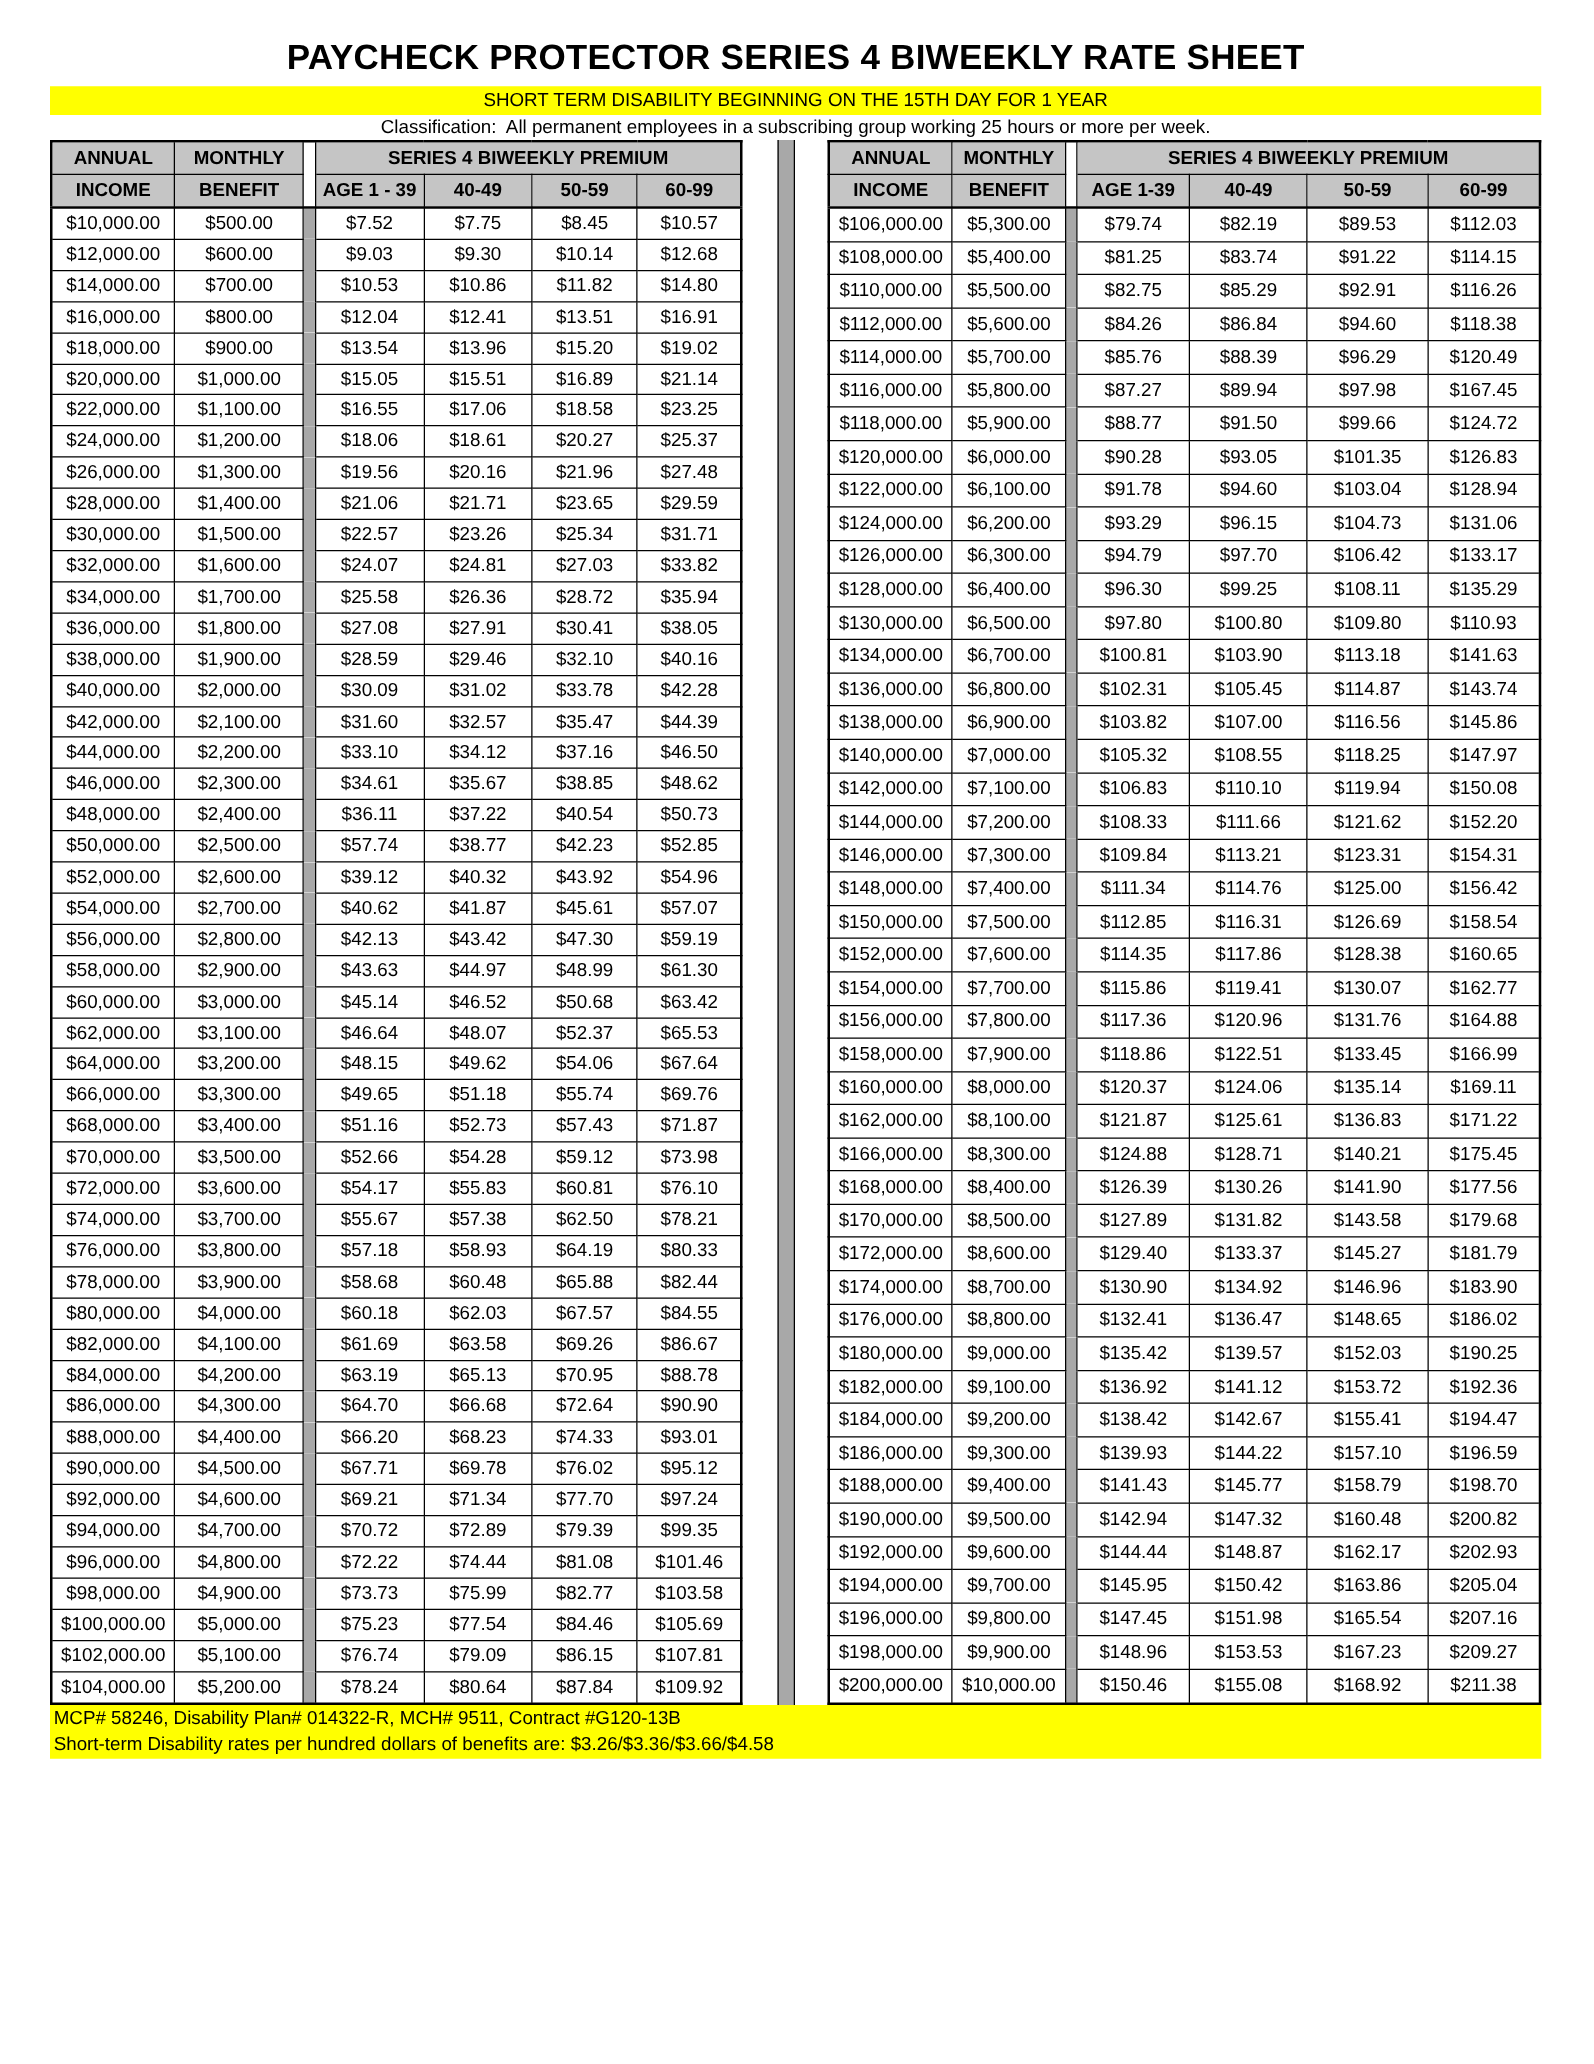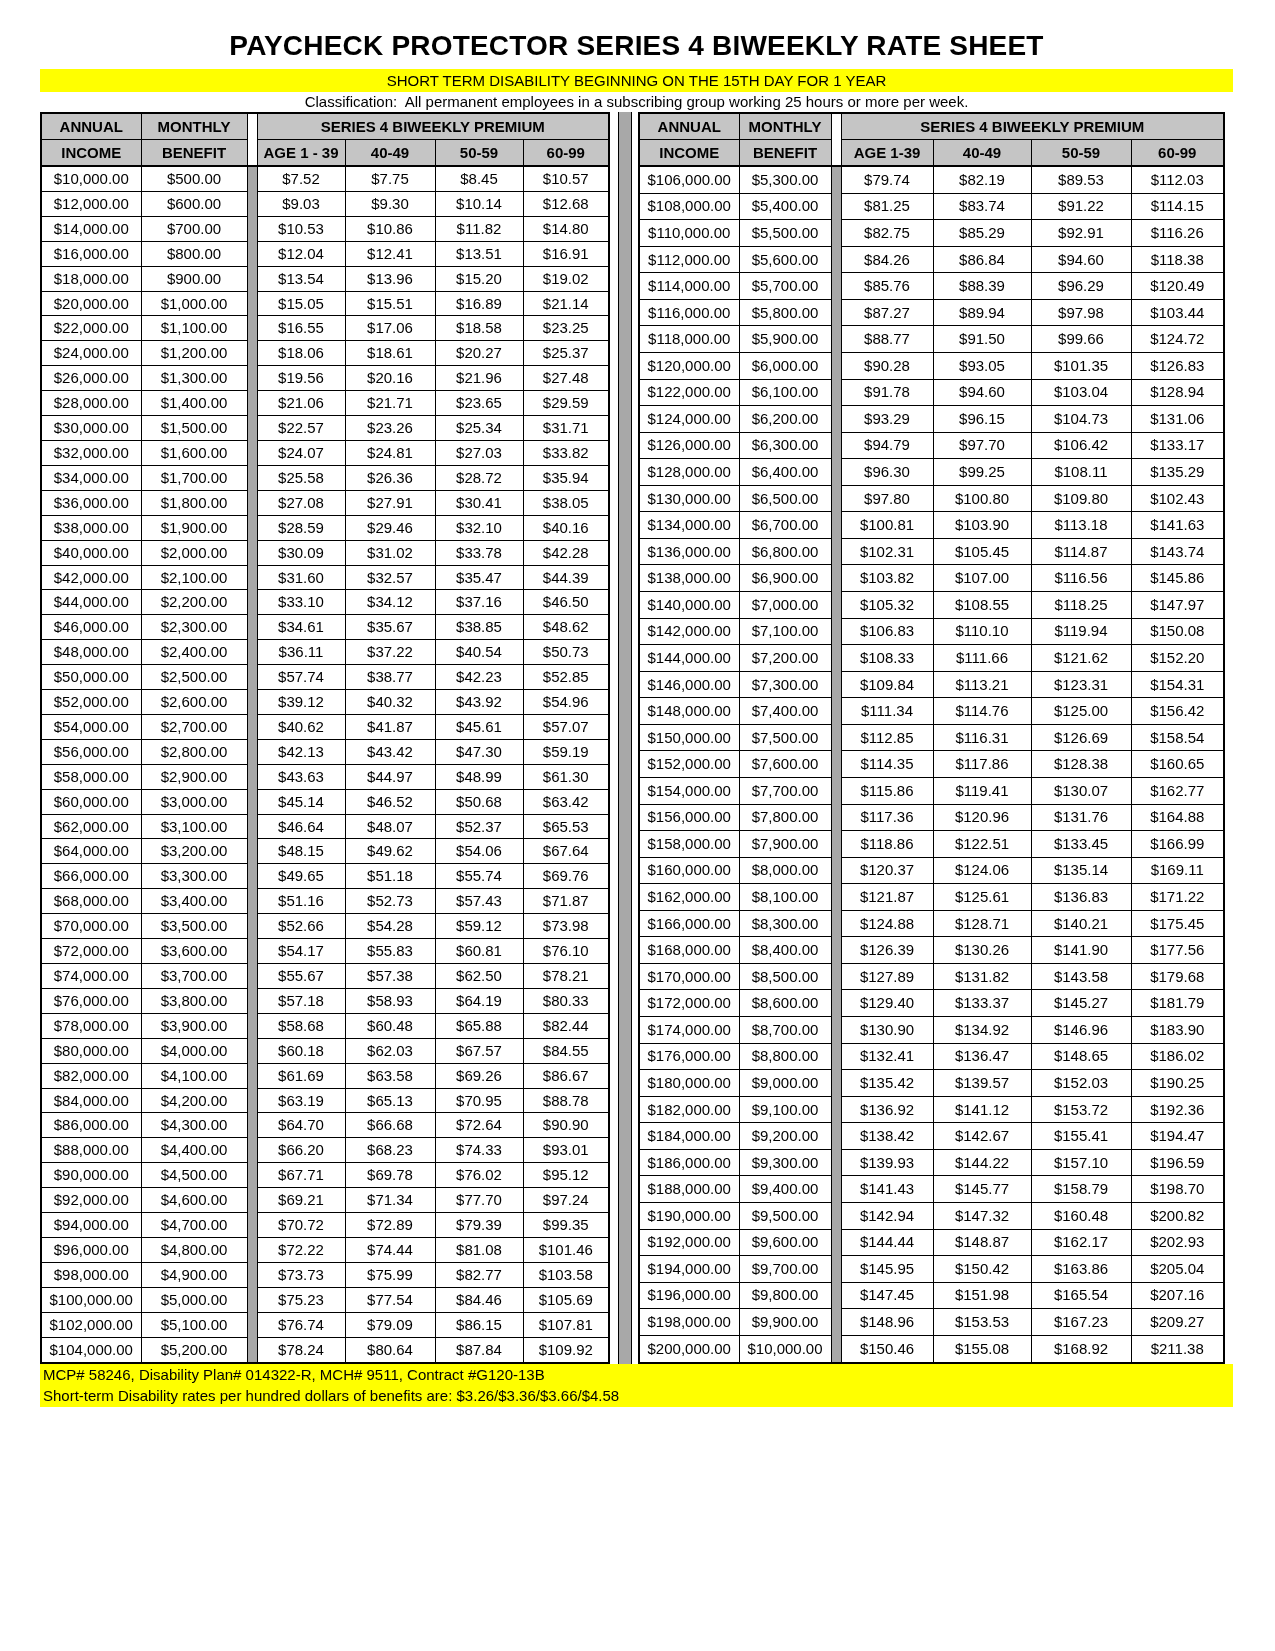--- a/index.html
+++ b/index.html
@@ -44,20 +44,21 @@
   .classification {
     text-align: center;
     font-size: 15px;
     line-height: 20px;
     height: 20px;
     white-space: pre;
   }
   .tables-row {
     display: flex;
     align-items: stretch;
+    gap: 20px;
   }
   table.rate-table {
     border-collapse: collapse;
     table-layout: fixed;
     border: 2px solid #000;
   }
   table.rate-table th,
   table.rate-table td {
     border: 1px solid #000;
     padding: 0;
@@ -661,21 +662,21 @@
               <td>$96.29</td>
               <td>$120.49</td>
             </tr>
             <tr>
               <td>$116,000.00</td>
               <td>$5,800.00</td>
               <td class="sep"></td>
               <td>$87.27</td>
               <td>$89.94</td>
               <td>$97.98</td>
-              <td>$103.44</td>
+              <td>$167.45</td>
             </tr>
             <tr>
               <td>$118,000.00</td>
               <td>$5,900.00</td>
               <td class="sep"></td>
               <td>$88.77</td>
               <td>$91.50</td>
               <td>$99.66</td>
               <td>$124.72</td>
             </tr>
@@ -724,21 +725,21 @@
               <td>$108.11</td>
               <td>$135.29</td>
             </tr>
             <tr>
               <td>$130,000.00</td>
               <td>$6,500.00</td>
               <td class="sep"></td>
               <td>$97.80</td>
               <td>$100.80</td>
               <td>$109.80</td>
-              <td>$102.43</td>
+              <td>$110.93</td>
             </tr>
             <tr>
               <td>$134,000.00</td>
               <td>$6,700.00</td>
               <td class="sep"></td>
               <td>$100.81</td>
               <td>$103.90</td>
               <td>$113.18</td>
               <td>$141.63</td>
             </tr>

